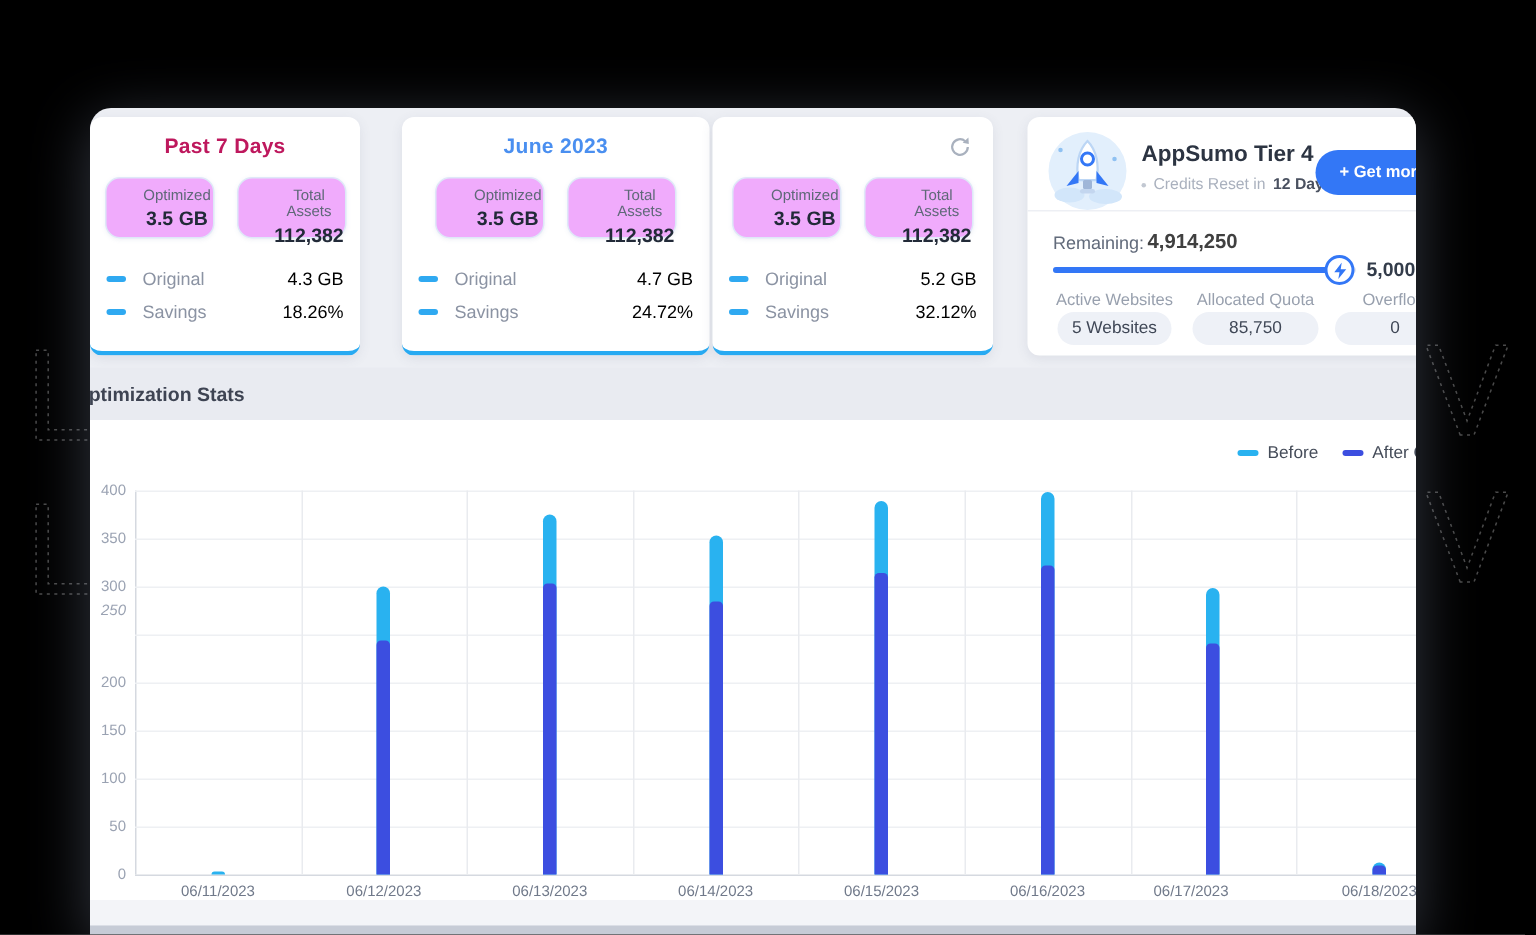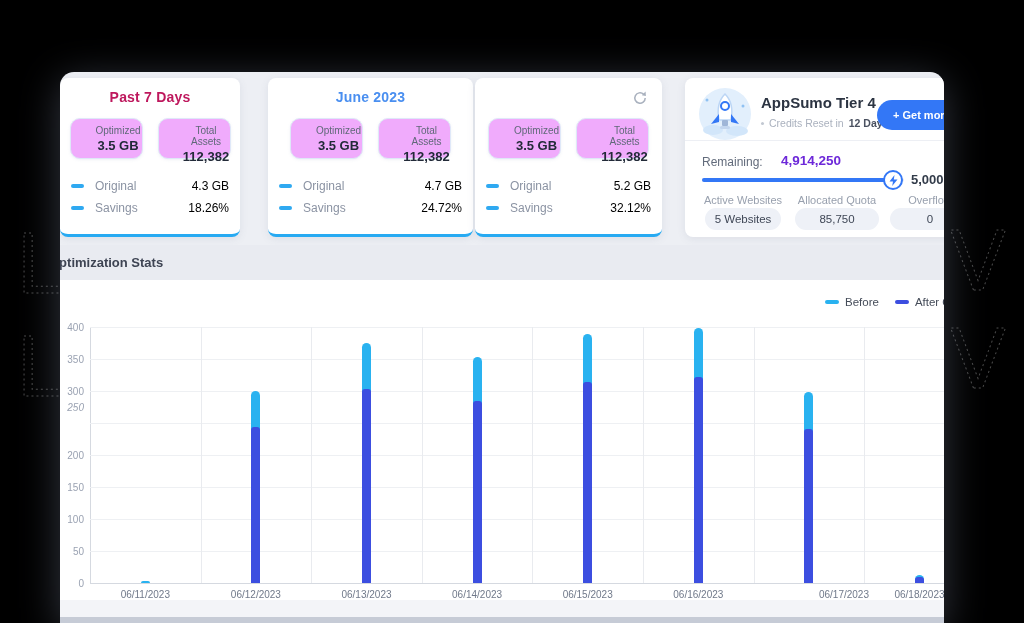--- a/index.html
+++ b/index.html
@@ -48,22 +48,22 @@
     color:#aab1be; display:flex; align-items:center; gap:5px; }
   .plan-sub b { color:#4a5160; }
   .sub-dot { width:3px; height:3px; border-radius:50%; background:#c2c8d2; }
   .get-btn { position:absolute; left:192px; top:22px; height:30px; padding:0 16px;
     border:none; border-radius:16px; background:#3377f6; color:#fff; font-size:11px;
     font-weight:bold; white-space:nowrap; cursor:pointer;
     font-family:"Liberation Sans", sans-serif; }
   .plan-divider { position:absolute; left:0; top:62px; width:300px; height:1px;
     background:#edeff4; }
   .remaining-lbl { position:absolute; left:17px; top:77px; font-size:12px; color:#626b7b; }
-  .remaining-val { position:absolute; left:96px; top:75px; font-size:13.5px;
-    font-weight:bold; color:#6d28d9; }
+  .remaining-val { position:absolute; left:80px; top:75px; font-size:13.5px;
+    font-weight:bold; color:#404040; }
   .slider-track { position:absolute; left:17px; top:100px; width:202px; height:4px;
     border-radius:2px; background:#e4e8f0; }
   .slider-fill { height:4px; border-radius:2px; background:#3377f6; width:94%; }
   .slider-handle { position:absolute; left:198px; top:92px; width:20px; height:20px;
     border-radius:50%; background:#fff; border:2px solid #3377f6;
     display:flex; align-items:center; justify-content:center; cursor:grab; }
   .quota-total { position:absolute; left:226px; top:94px; font-size:13px;
     font-weight:bold; color:#333c4a; white-space:nowrap; }
   .col-hdr { position:absolute; top:116px; font-size:11px; color:#98a0ae;
     text-align:center; width:100px; }
@@ -288,21 +288,21 @@
         <div class="bar" style="left: 412.6px; top: 121px; height: 182px; background: rgb(60, 78, 224); border-radius: 3px 3px 0px 0px;"></div>
         <div class="xtick" style="left: 382.1px;">06/14/2023</div>
         <div class="bar" style="left: 523.2px; top: 54px; height: 249px; background: rgb(41, 178, 240);"></div>
         <div class="bar" style="left: 523.2px; top: 102px; height: 201px; background: rgb(60, 78, 224); border-radius: 3px 3px 0px 0px;"></div>
         <div class="xtick" style="left: 492.7px;">06/15/2023</div>
         <div class="bar" style="left: 633.8px; top: 48px; height: 255px; background: rgb(41, 178, 240);"></div>
         <div class="bar" style="left: 633.8px; top: 97px; height: 206px; background: rgb(60, 78, 224); border-radius: 3px 3px 0px 0px;"></div>
         <div class="xtick" style="left: 603.3px;">06/16/2023</div>
         <div class="bar" style="left: 744.4px; top: 112px; height: 191px; background: rgb(41, 178, 240);"></div>
         <div class="bar" style="left: 744.4px; top: 149px; height: 154px; background: rgb(60, 78, 224); border-radius: 3px 3px 0px 0px;"></div>
-        <div class="xtick" style="left: 739px; text-align: right;">06/17/2023</div>
+        <div class="xtick" style="left: 699px;">06/17/2023</div>
         <div class="bar" style="left: 855px; top: 295px; height: 8px; background: rgb(41, 178, 240);"></div>
         <div class="bar" style="left: 855px; top: 297px; height: 6px; background: rgb(60, 78, 224); border-radius: 3px 3px 0px 0px;"></div>
         <div class="xtick" style="left: 824.5px;">06/18/2023</div>
       </div>
 
     <div class="footer-light"></div>
     <div class="footer-strip"></div>
   </div>
 </div>
 

